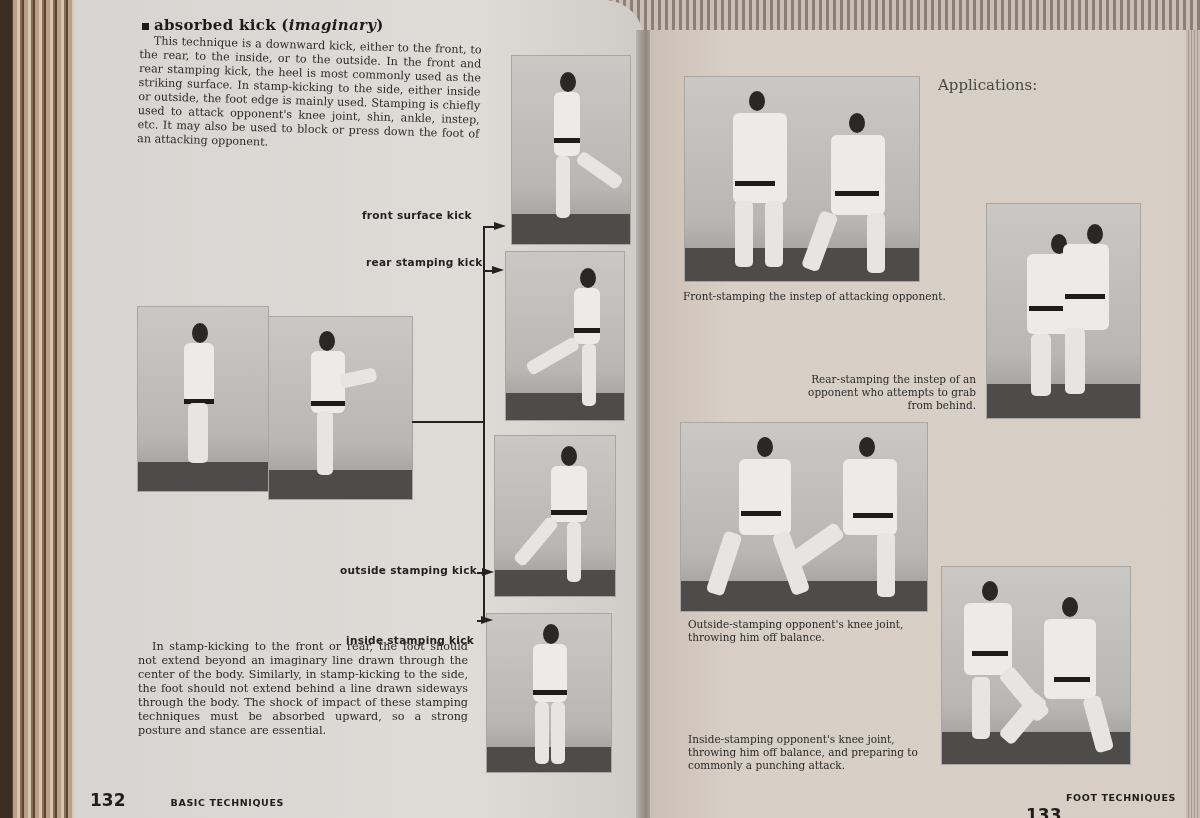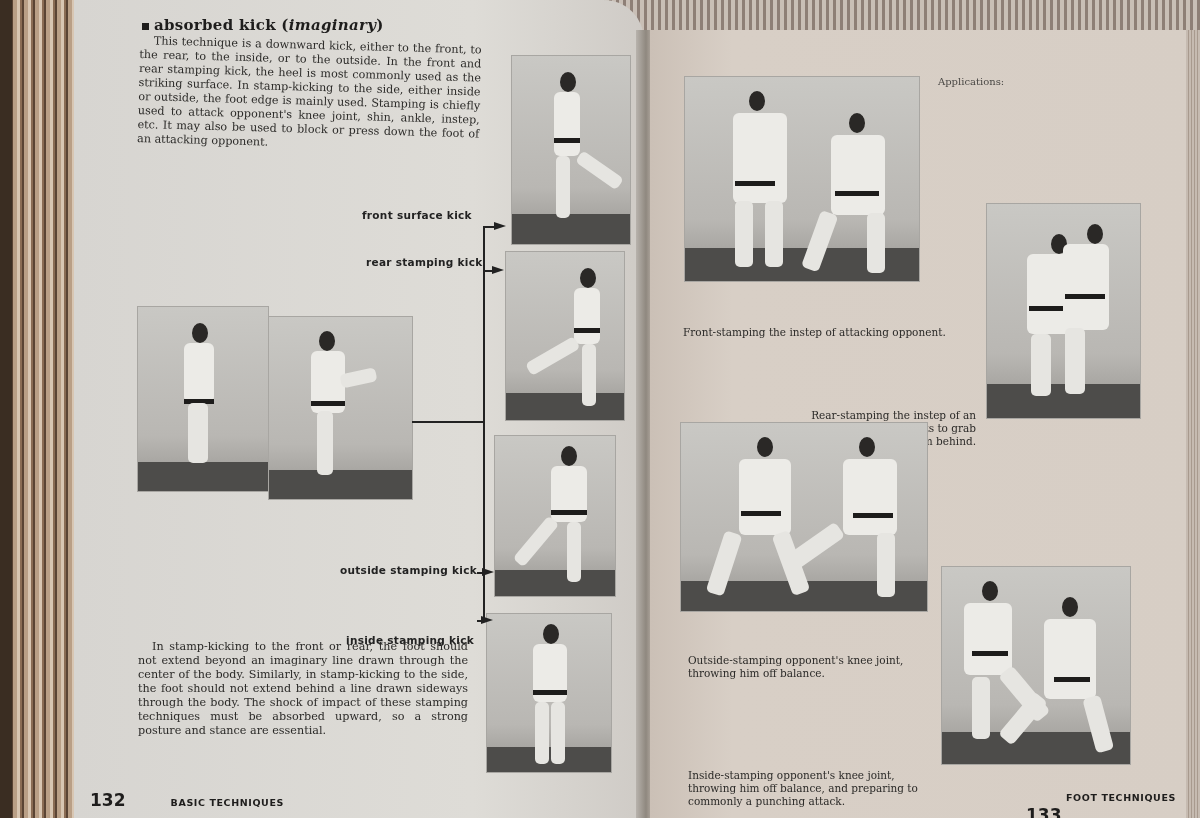--- a/index.html
+++ b/index.html
@@ -59,28 +59,28 @@
   .instr p { margin:0; text-indent:14px; }
 
   .label {
     position:absolute; font-size:10.5px; font-weight:bold; color:#222; letter-spacing:0.3px;
     font-family: "DejaVu Sans", "Liberation Sans", sans-serif;
   }
   .vline { position:absolute; width:1.5px; background:#222; }
   .hline { position:absolute; height:1.5px; background:#222; }
   .arrow { position:absolute; width:0; height:0; border-top:4px solid transparent; border-bottom:4px solid transparent; border-left:12px solid #222; }
 
-  .caption { position:absolute; color:#2b2a28; font-size:10.5px; line-height:13px;margin-top:36px; }
+  .caption { position:absolute; color:#2b2a28; font-size:10.5px; line-height:13px; }
   .cap-right { text-align:right; }
 
   .footer-left { position:absolute; left:90px; top:790px; color:#1e1d1c; }
   .footer-right { position:absolute; left:1026px; top:786px; color:#1e1d1c; }
   .pg-num { font-size:17px; font-weight:bold; font-family:"DejaVu Sans","Liberation Sans",sans-serif; }
   .run-head { font-size:9.5px; font-weight:bold; letter-spacing:0.6px; font-family:"DejaVu Sans","Liberation Sans",sans-serif;padding-left:40px; }
-  .apps { position:absolute; left:938px; top:76px; font-size:10px; color:#4a4845; }
+  .apps { position:absolute; left:938px; top:76px; font-size:15px; color:#4a4845; }
 </style>
 </head>
 <body>
 
 <div class="bg-top"></div>
 <div class="page-edges">
     <div class="spine-dark"></div>
   </div>
 
 <div class="page-left"></div>

